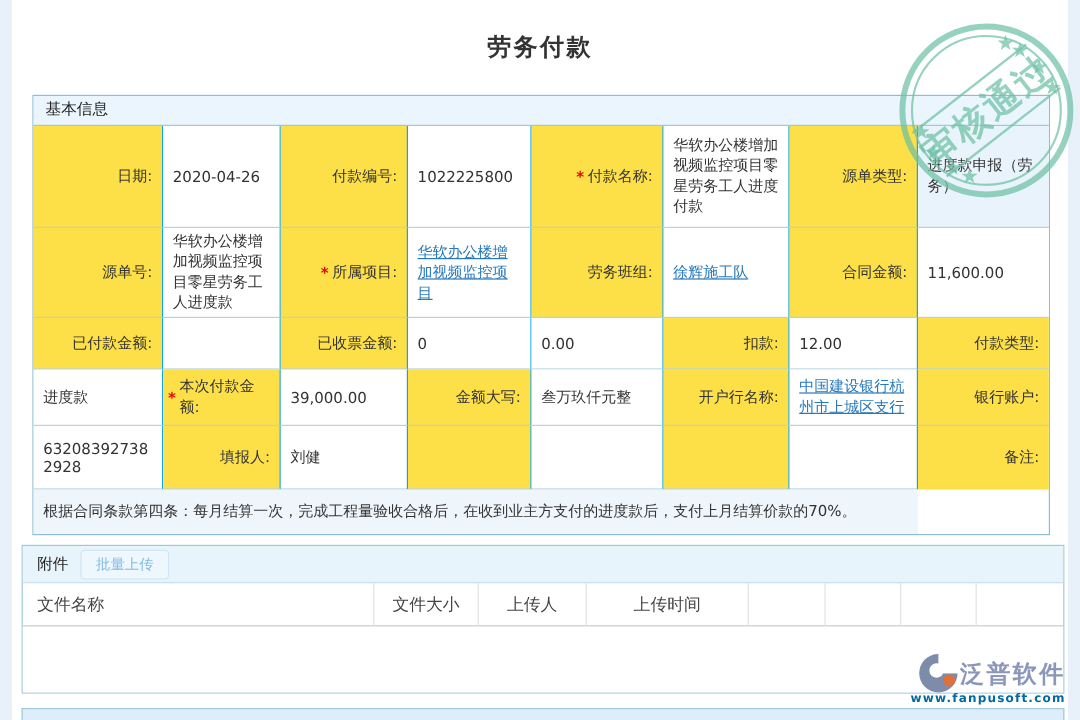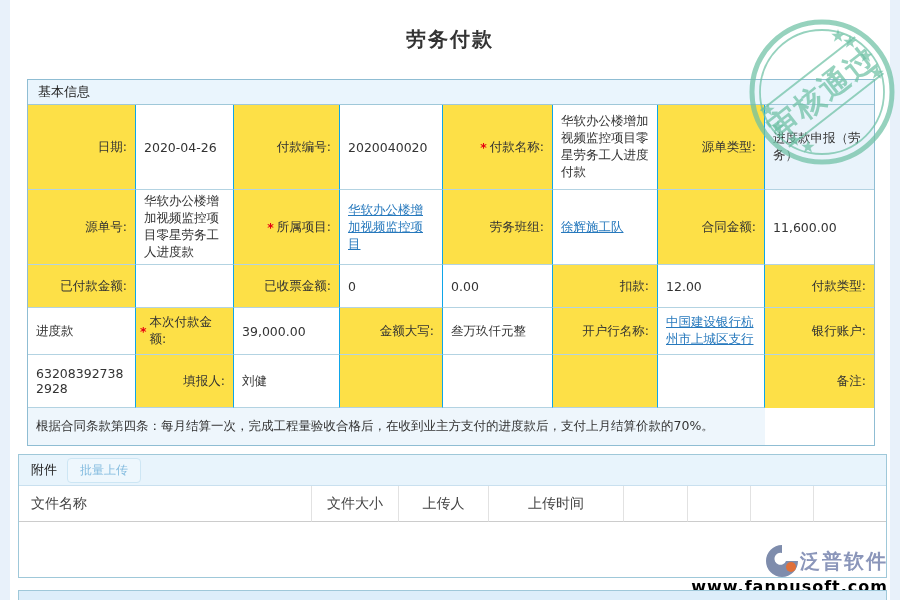--- a/index.html
+++ b/index.html
@@ -37,21 +37,21 @@
     display:flex;align-items:center;justify-content:center;}
   .ah:first-child{justify-content:flex-start;padding-left:12px;}
   .ah:last-child{border-right:none;}
   .attach-body{height:55px;background:#fff;}
   
   .stamp{position:absolute;left:736px;top:18px;width:152px;height:148px;pointer-events:none;}
   
   .logo{position:absolute;right:2px;top:543px;display:flex;flex-direction:column;align-items:flex-end;}
   .logo-row{display:flex;align-items:center;}
   .logo-name{font-size:20px;font-weight:bold;color:#8b96ba;letter-spacing:2px;margin-left:0;}
-  .logo-url{font-size:16px;font-weight:bold;color:#000000;letter-spacing:1px;margin-top:-2px;}
+  .logo-url{font-size:10px;font-weight:bold;color:#0369a1;letter-spacing:1px;margin-top:-2px;}
   
   .next-section{position:absolute;left:8px;top:590px;width:869px;height:16px;
     border:1px solid #9fc8d9;background:#ddeefa;box-sizing:border-box;}
 </style>
 </head>
 <body>
 
 <div class="card">
 
   <div class="page-title">劳务付款</div>
@@ -63,21 +63,21 @@
       <div class="cell c-label">
           <span>日期:</span>
         </div>
       <div class="cell c-value">
           <span>2020-04-26</span>
         </div>
       <div class="cell c-label">
           <span>付款编号:</span>
         </div>
       <div class="cell c-value">
-          <span>2020040020</span>
+          <span>1022225800</span>
         </div>
       <div class="cell c-label">
           <span class="req">*</span>
           <span>付款名称:</span>
         </div>
       <div class="cell c-value">
           <span>华软办公楼增加视频监控项目零星劳务工人进度付款</span>
         </div>
       <div class="cell c-label">
           <span>源单类型:</span>

